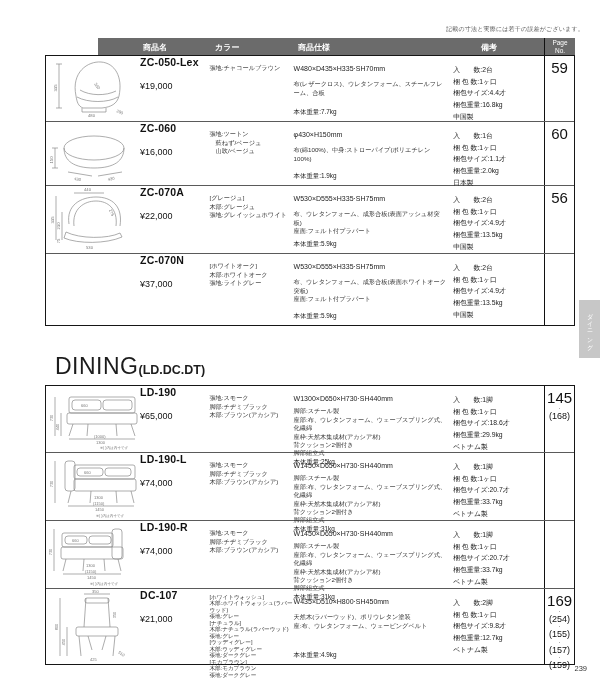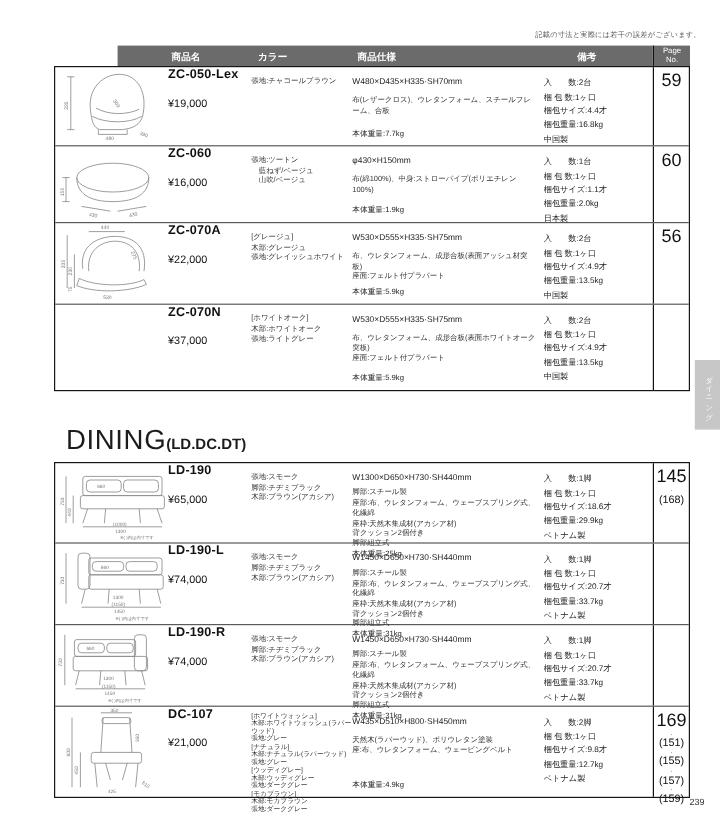--- a/index.html
+++ b/index.html
@@ -451,21 +451,21 @@
         </div>
         <div class="weight">本体重量:4.9kg</div>
       </div>
       <div class="c-note">入　　数:2脚
 梱 包 数:1ヶ口
 梱包サイズ:9.8才
 梱包重量:12.7kg
 ベトナム製</div>
       <div class="c-page">
           <div class="pg-main">169</div>
-          <div class="pg-sub">(151)</div>
+          <div class="pg-sub">(254)</div>
           <div class="pg-sub">(155)</div>
           <div class="pg-sub">(157)</div>
           <div class="pg-sub">(159)</div>
         </div>
     </div>
 
   </div>
 </div>
 
 <div class="side-tab">ダイニング</div>

